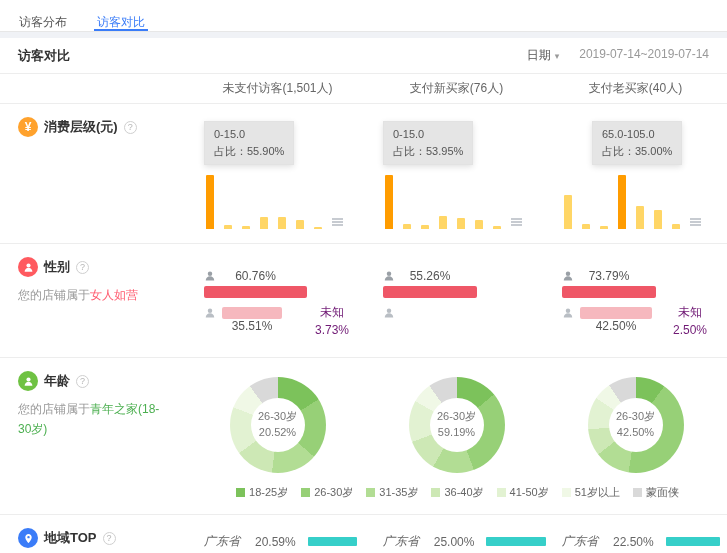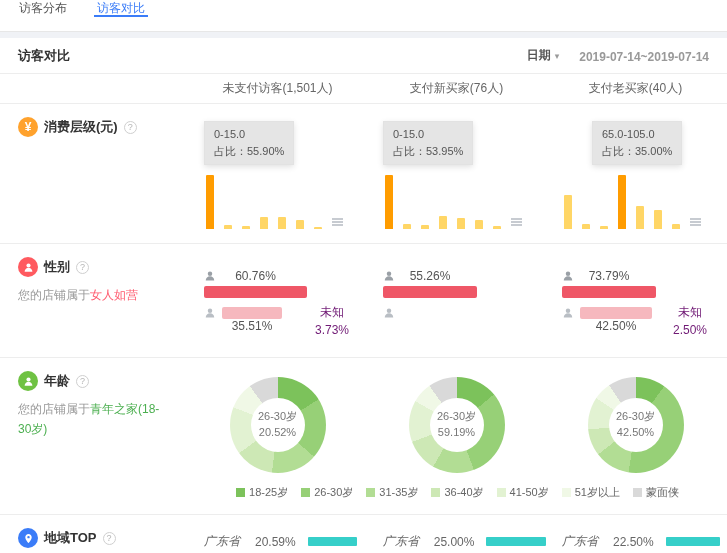--- a/index.html
+++ b/index.html
@@ -1,30 +1,30 @@
 <!DOCTYPE html>
 <html lang="zh"><head>
 <meta charset="utf-8">
 <style>
   *{margin:0;padding:0;box-sizing:border-box;}
   html,body{width:727px;height:553px;overflow:hidden;}
   body{background:#f0f2f6;font-family:"Liberation Sans","DejaVu Sans",sans-serif;font-size:12px;color:#333;}
   [data-interactable="true"]{cursor:pointer;}
 
   
-  .tabbar{background:#fff;height:32px;display:flex;align-items:flex-start;border-bottom:1px solid #e7e7e7;padding-left:4px;}
+  .tabbar{background:#fff;height:32px;display:flex;align-items:flex-end;border-bottom:1px solid #e7e7e7;padding-left:4px;}
   .tab{padding:0 15px;display:flex;align-items:center;color:#555;position:relative;font-size:12px;}
   .tab.active{color:#3a7cf8;}
   .tab.active::after{content:"";position:absolute;left:12px;right:12px;bottom:0;height:2px;background:#3a7cf8;}
 
   
   .card{background:#fff;margin-top:6px;height:515px;overflow:hidden;}
   .card-header{display:flex;justify-content:space-between;align-items:center;height:36px;padding:0 18px;border-bottom:1px solid #ededed;}
   .card-title{font-weight:bold;font-size:13px;color:#333;}
-  .date-area{display:flex;align-items:flex-end;gap:20px;font-weight:bold;}
+  .date-area{display:flex;align-items:flex-start;gap:20px;}
   .date-select{display:flex;align-items:center;color:#555;}
   .caret{font-size:9px;color:#9a9a9a;margin-left:4px;}
   .date-range{color:#999;}
 
   
   .col-headers{display:flex;align-items:center;height:30px;border-bottom:1px solid #ededed;}
   .col-spacer{width:188px;}
   .col-h{width:179px;text-align:center;color:#666;}
 
   

